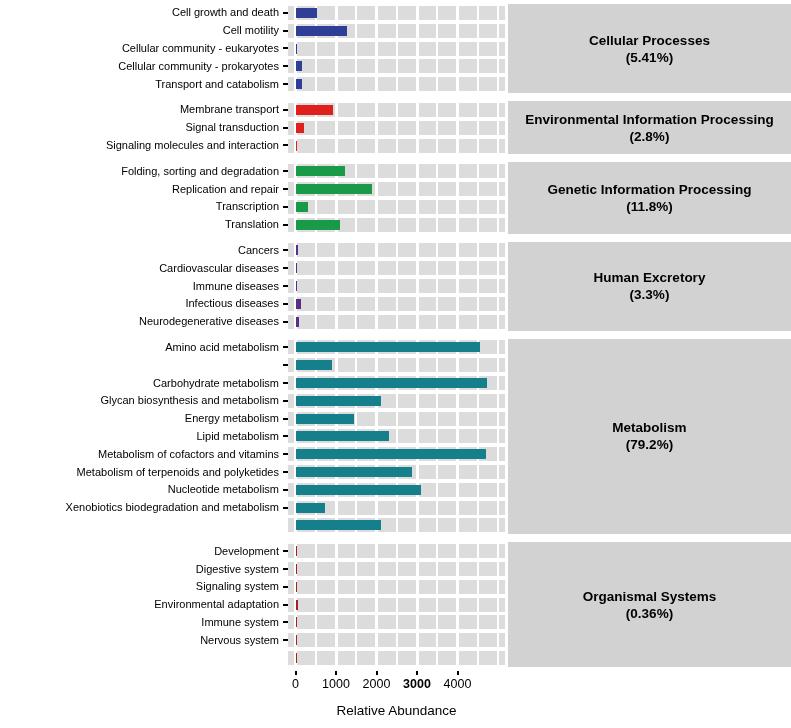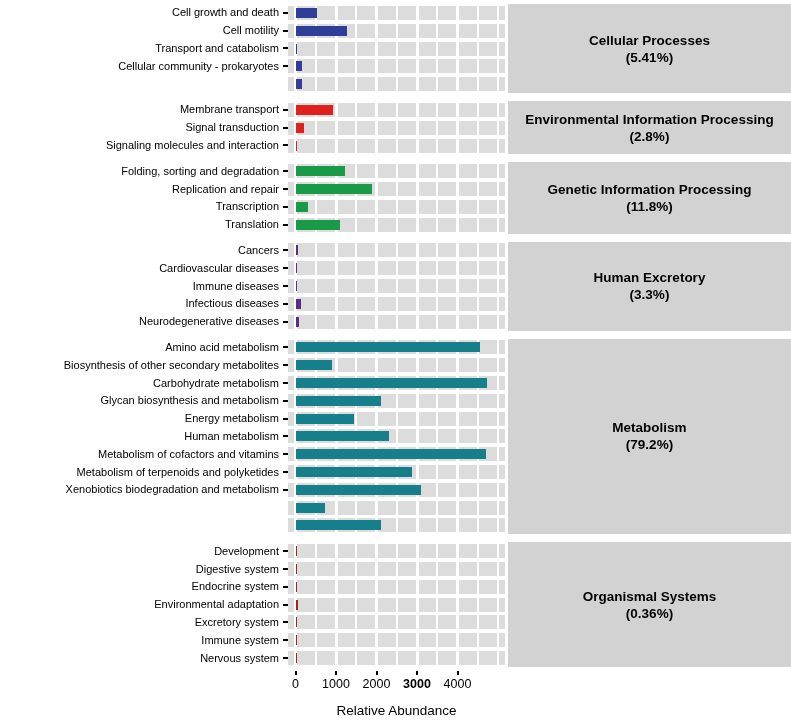--- a/index.html
+++ b/index.html
@@ -33,25 +33,29 @@
         <div class="labels-col">
           <div class="cat-row">
             <span class="cat-label">Cell growth and death</span>
             <div class="y-tick"></div>
           </div>
           <div class="cat-row">
             <span class="cat-label">Cell motility</span>
             <div class="y-tick"></div>
           </div>
           <div class="cat-row">
+            <span class="cat-label">Cellular community - eukaryotes</span>
+            <div class="y-tick"></div>
+          </div>
+          <div class="cat-row">
+            <span class="cat-label">Cellular community - prokaryotes</span>
+            <div class="y-tick"></div>
+          </div>
+          <div class="cat-row">
             <span class="cat-label">Transport and catabolism</span>
-            <div class="y-tick"></div>
-          </div>
-          <div class="cat-row">
-            <span class="cat-label">Cellular community - prokaryotes</span>
             <div class="y-tick"></div>
           </div>
         </div>
         <div class="panel" style="height: 89px;">
           <div class="row-band" style="top: 1.9px; height: 14px;"></div>
           <div class="row-band" style="top: 19.7px; height: 14px;"></div>
           <div class="row-band" style="top: 37.5px; height: 14px;"></div>
           <div class="row-band" style="top: 55.3px; height: 14px;"></div>
           <div class="row-band" style="top: 73.1px; height: 14px;"></div>
           <div class="grid-line" style="width: 3px; left: 6px;"></div>
@@ -211,45 +215,48 @@
           <span class="strip-percent">(3.3%)</span>
         </div>
       </div>
       <div class="panel-block">
         <div class="labels-col">
           <div class="cat-row">
             <span class="cat-label">Amino acid metabolism</span>
             <div class="y-tick"></div>
           </div>
           <div class="cat-row">
-            <span class="cat-label">Biosynthesis of other secondary metabolites</span>
             <div class="y-tick"></div>
           </div>
           <div class="cat-row">
             <span class="cat-label">Carbohydrate metabolism</span>
             <div class="y-tick"></div>
           </div>
           <div class="cat-row">
             <span class="cat-label">Glycan biosynthesis and metabolism</span>
             <div class="y-tick"></div>
           </div>
           <div class="cat-row">
             <span class="cat-label">Energy metabolism</span>
             <div class="y-tick"></div>
           </div>
           <div class="cat-row">
-            <span class="cat-label">Human metabolism</span>
+            <span class="cat-label">Lipid metabolism</span>
             <div class="y-tick"></div>
           </div>
           <div class="cat-row">
             <span class="cat-label">Metabolism of cofactors and vitamins</span>
             <div class="y-tick"></div>
           </div>
           <div class="cat-row">
             <span class="cat-label">Metabolism of terpenoids and polyketides</span>
+            <div class="y-tick"></div>
+          </div>
+          <div class="cat-row">
+            <span class="cat-label">Nucleotide metabolism</span>
             <div class="y-tick"></div>
           </div>
           <div class="cat-row">
             <span class="cat-label">Xenobiotics biodegradation and metabolism</span>
             <div class="y-tick"></div>
           </div>
         </div>
         <div class="panel" style="height: 195.8px;">
           <div class="row-band" style="top: 1.9px; height: 14px;"></div>
           <div class="row-band" style="top: 19.7px; height: 14px;"></div>
@@ -294,29 +301,25 @@
         <div class="labels-col">
           <div class="cat-row">
             <span class="cat-label">Development</span>
             <div class="y-tick"></div>
           </div>
           <div class="cat-row">
             <span class="cat-label">Digestive system</span>
             <div class="y-tick"></div>
           </div>
           <div class="cat-row">
-            <span class="cat-label">Endocrine system</span>
+            <span class="cat-label">Signaling system</span>
             <div class="y-tick"></div>
           </div>
           <div class="cat-row">
             <span class="cat-label">Environmental adaptation</span>
-            <div class="y-tick"></div>
-          </div>
-          <div class="cat-row">
-            <span class="cat-label">Excretory system</span>
             <div class="y-tick"></div>
           </div>
           <div class="cat-row">
             <span class="cat-label">Immune system</span>
             <div class="y-tick"></div>
           </div>
           <div class="cat-row">
             <span class="cat-label">Nervous system</span>
             <div class="y-tick"></div>
           </div>

